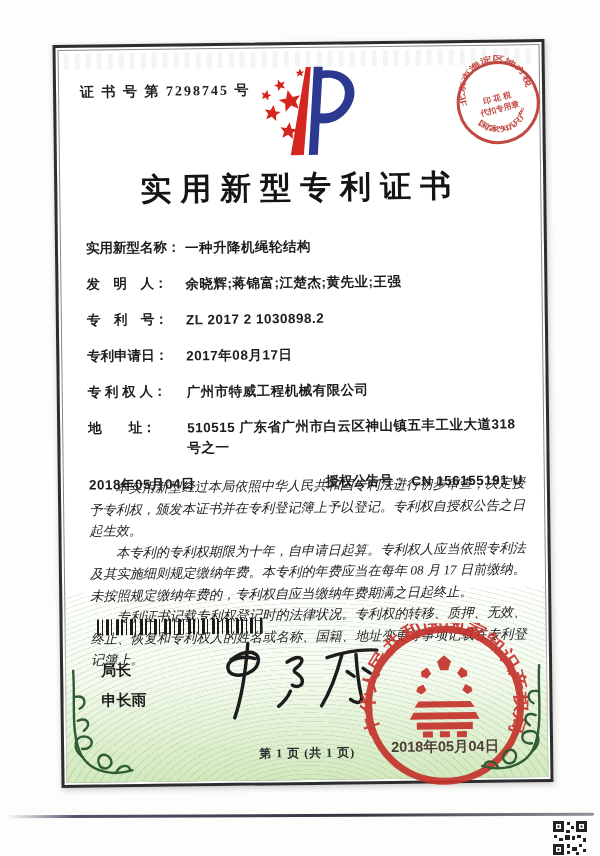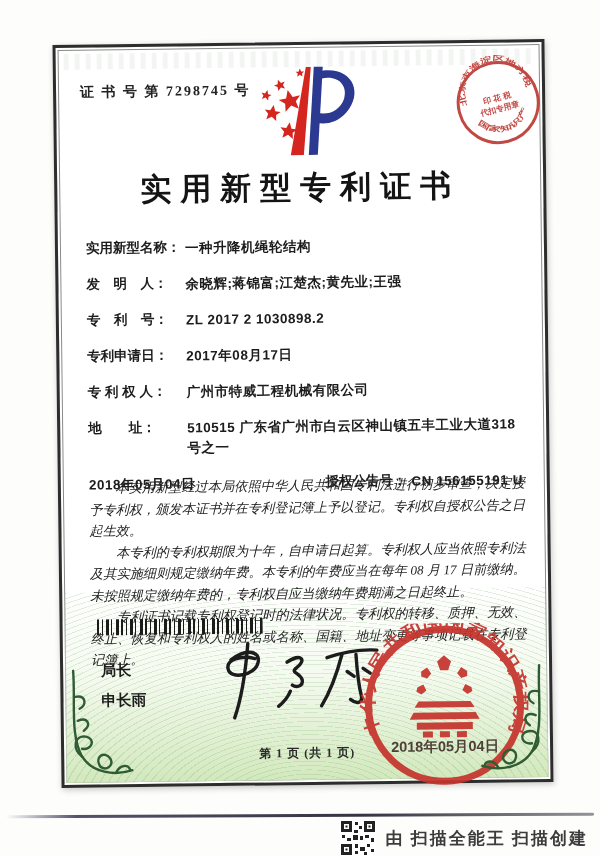--- a/index.html
+++ b/index.html
@@ -272,14 +272,13 @@
       <rect x="4" y="4" width="5" height="5"></rect>
         <rect x="27" y="4" width="5" height="5"></rect>
         <rect x="4" y="27" width="5" height="5"></rect>
     </g>
     <g fill="#222">
       <rect x="5.5" y="5.5" width="2" height="2"></rect>
         <rect x="28.5" y="5.5" width="2" height="2"></rect>
         <rect x="5.5" y="28.5" width="2" height="2"></rect>
     </g>
   </svg>
-  <span class="txt">由 扫描全能王 扫描创建</span>
 </div>
 
 </body></html>

